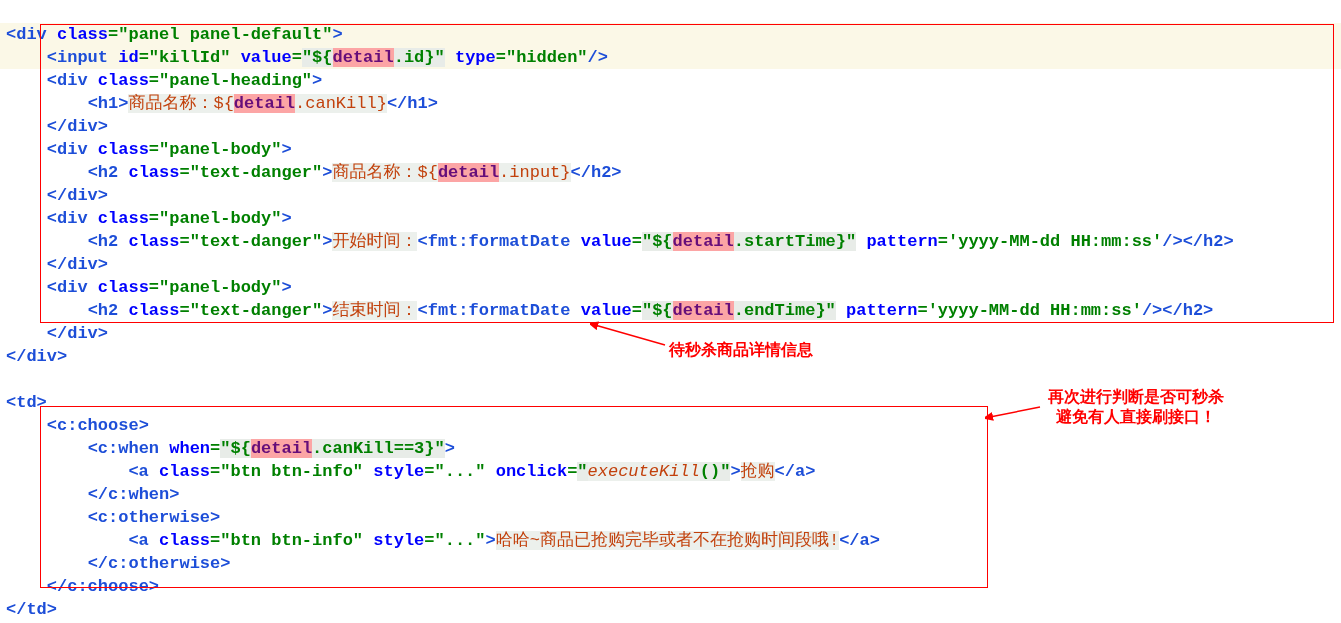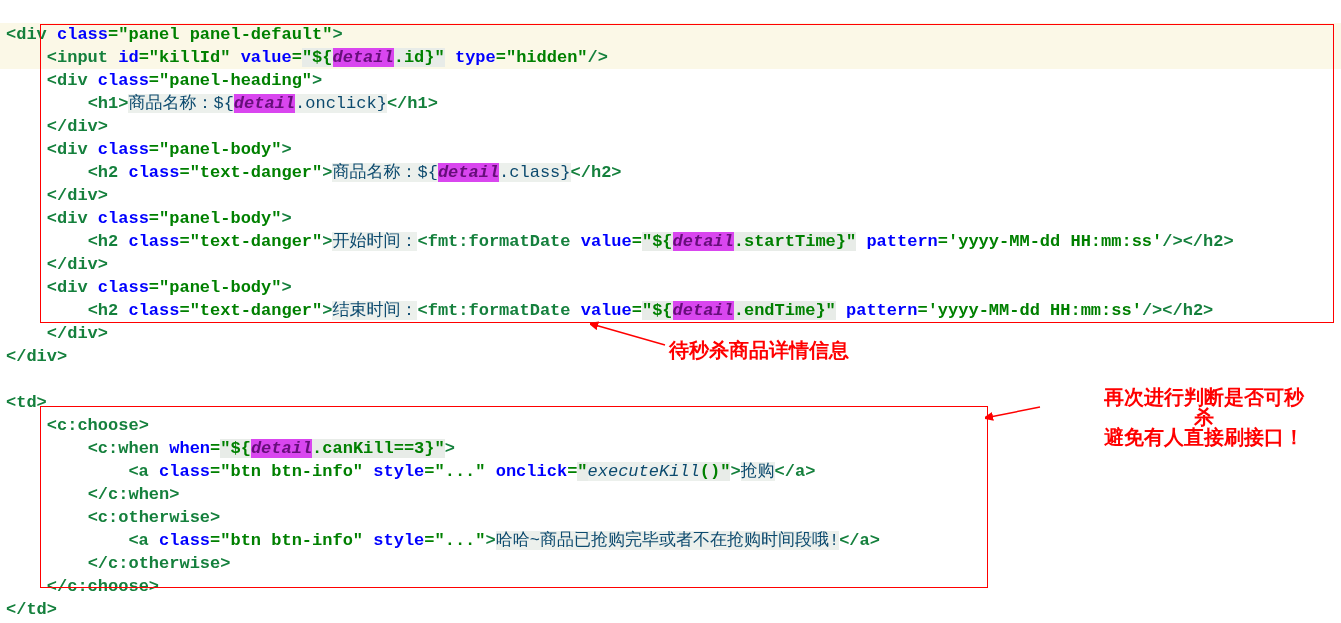--- a/index.html
+++ b/index.html
@@ -25,72 +25,72 @@
   }
   .hl-line {
     position: absolute;
     left: 0;
     width: 1341px;
     height: 23px;
     background: #fbf8e7;
     z-index: 0;
   }
   .code span { position: relative; z-index: 2; }
-  .tag { color: #15803d; font-weight: bold; }
+  .tag { color: #1d4ed8; font-weight: bold; }
   .attr { color: #0000ff; font-weight: bold; }
   .val { color: #008000; font-weight: bold; }
   .valbg { background: #e8ece8; color: #008000; font-weight: bold; }
-  .detail { background: #d946ef; color: #660e7a; font-weight: bold; font-style: italic; }
+  .detail { background: #fca5a5; color: #660e7a; font-weight: bold; }
   .ital { font-style: italic; margin-top: 20px; }
-  .txtbg { color: #0c4a6e; background: #ecf0ec; }
+  .txtbg { color: #c2410c; background: #ecf0ec; }
   .box1 {
     position: absolute;
     left: 40px; top: 24px;
     width: 1292px; height: 297px;
     border: 1px solid #ff0000;
     pointer-events: none;
     z-index: 5;
   }
   .box2 {
     position: absolute;
     left: 40px; top: 406px;
     width: 946px; height: 180px;
     border: 1px solid #ff0000;
     pointer-events: none;
     z-index: 5;
   }
   .annot {
     position: absolute;
     color: #ff0000;
     font-family: "Microsoft YaHei", sans-serif;
-    font-size: 20px;
+    font-size: 16px;
     line-height: 20px;
     padding: 2px 4px;
     font-weight: bold;
     z-index: 6;
     text-align: center;
   }
   svg.arrow { position: absolute; z-index: 5; pointer-events: none; }
 </style>
 </head>
 <body>
 
 <div class="container">
 
   <div class="hl-line" style="top:23px"></div>
   <div class="hl-line" style="top:46px"></div>
 
   <div class="code">
 <span class="tag">&lt;div </span><span class="attr">class</span><span class="val">=</span><span class="val">"panel panel-default"</span><span class="tag">&gt;</span>
     <span class="tag">&lt;input </span><span class="attr">id</span><span class="val">=</span><span class="val">"killId"</span> <span class="attr">value</span><span class="val">=</span><span class="valbg">"</span><span class="valbg">${</span><span class="detail">detail</span><span class="valbg">.id}</span><span class="valbg">"</span> <span class="attr">type</span><span class="val">=</span><span class="val">"hidden"</span><span class="tag">/&gt;</span>
     <span class="tag">&lt;div </span><span class="attr">class</span><span class="val">=</span><span class="val">"panel-heading"</span><span class="tag">&gt;</span>
-        <span class="tag">&lt;h1&gt;</span><span class="txtbg">商品名称：</span><span class="txtbg">${</span><span class="detail">detail</span><span class="txtbg">.onclick}</span><span class="tag">&lt;/h1&gt;</span>
+        <span class="tag">&lt;h1&gt;</span><span class="txtbg">商品名称：</span><span class="txtbg">${</span><span class="detail">detail</span><span class="txtbg">.canKill}</span><span class="tag">&lt;/h1&gt;</span>
     <span class="tag">&lt;/div&gt;</span>
     <span class="tag">&lt;div </span><span class="attr">class</span><span class="val">=</span><span class="val">"panel-body"</span><span class="tag">&gt;</span>
-        <span class="tag">&lt;h2 </span><span class="attr">class</span><span class="val">=</span><span class="val">"text-danger"</span><span class="tag">&gt;</span><span class="txtbg">商品名称：</span><span class="txtbg">${</span><span class="detail">detail</span><span class="txtbg">.class}</span><span class="tag">&lt;/h2&gt;</span>
+        <span class="tag">&lt;h2 </span><span class="attr">class</span><span class="val">=</span><span class="val">"text-danger"</span><span class="tag">&gt;</span><span class="txtbg">商品名称：</span><span class="txtbg">${</span><span class="detail">detail</span><span class="txtbg">.input}</span><span class="tag">&lt;/h2&gt;</span>
     <span class="tag">&lt;/div&gt;</span>
     <span class="tag">&lt;div </span><span class="attr">class</span><span class="val">=</span><span class="val">"panel-body"</span><span class="tag">&gt;</span>
         <span class="tag">&lt;h2 </span><span class="attr">class</span><span class="val">=</span><span class="val">"text-danger"</span><span class="tag">&gt;</span><span class="txtbg">开始时间：</span><span class="tag">&lt;fmt:formatDate </span><span class="attr">value</span><span class="val">=</span><span class="valbg">"</span><span class="valbg">${</span><span class="detail">detail</span><span class="valbg">.startTime}</span><span class="valbg">"</span> <span class="attr">pattern</span><span class="val">=</span><span class="val">'yyyy-MM-dd HH:mm:ss'</span><span class="tag">/&gt;</span><span class="tag">&lt;/h2&gt;</span>
     <span class="tag">&lt;/div&gt;</span>
     <span class="tag">&lt;div </span><span class="attr">class</span><span class="val">=</span><span class="val">"panel-body"</span><span class="tag">&gt;</span>
         <span class="tag">&lt;h2 </span><span class="attr">class</span><span class="val">=</span><span class="val">"text-danger"</span><span class="tag">&gt;</span><span class="txtbg">结束时间：</span><span class="tag">&lt;fmt:formatDate </span><span class="attr">value</span><span class="val">=</span><span class="valbg">"</span><span class="valbg">${</span><span class="detail">detail</span><span class="valbg">.endTime}</span><span class="valbg">"</span> <span class="attr">pattern</span><span class="val">=</span><span class="val">'yyyy-MM-dd HH:mm:ss'</span><span class="tag">/&gt;</span><span class="tag">&lt;/h2&gt;</span>
     <span class="tag">&lt;/div&gt;</span>
 <span class="tag">&lt;/div&gt;</span>
 
 <span class="tag">&lt;td&gt;</span>
@@ -118,18 +118,18 @@
   <div class="annot" style="left:665px; top:338px;">待秒杀商品详情信息</div>
 
   <svg class="arrow" style="left:985px; top:402px;" width="60" height="20">
     <defs>
         <marker id="ah2" markerWidth="10" markerHeight="10" refX="2" refY="3" orient="auto">
           <path d="M0,0 L0,6 L7,3 z" fill="#ff0000"></path>
         </marker>
       </defs>
     <line x1="55" y1="5" x2="5" y2="15" stroke="#ff0000" stroke-width="1.5" marker-end="url(#ah2)"></line>
   </svg>
-  <div class="annot" style="left:1100px; top:385px; width:200px;">
+  <div class="annot" style="left:1032px; top:385px; width:200px;">
     <span>再次进行判断是否可秒杀</span><br>
     <span>避免有人直接刷接口！</span>
   </div>
 
 </div>
 
 </body></html>

